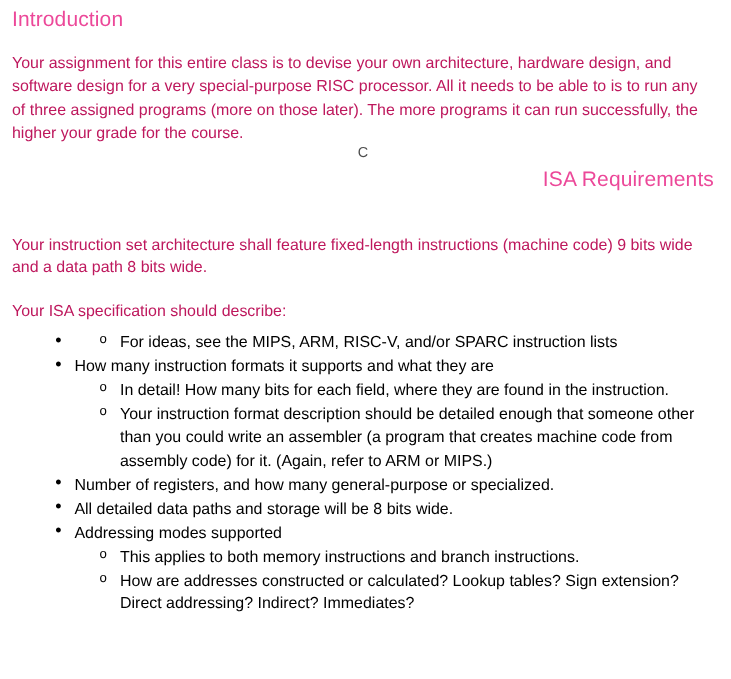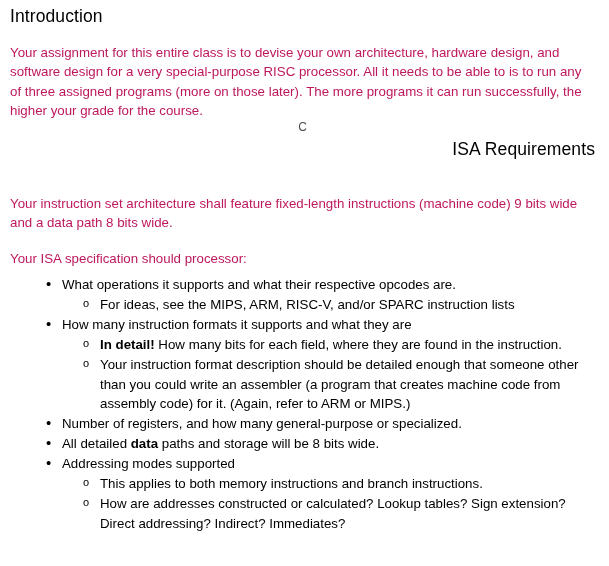--- a/index.html
+++ b/index.html
@@ -20,21 +20,21 @@
     height: 566px;
     padding: 0;
     box-sizing: border-box;
   }
   .content {
     padding: 0 14px 0 10px;
   }
   h1.heading {
     font-size: 17.5px;
     font-weight: normal;
-    color: #000000;
+    color: #ec4899;
     margin: 0;
     padding: 6px 0 0 0;
     line-height: 1.2;
     letter-spacing: 0.1px;
   }
   .heading-2 {
     margin-top: 26px;
     text-align: right;
   }
   p.body-text {
@@ -92,46 +92,45 @@
     padding-left: 38px;
     margin-top: 1px;
   }
   ul.lvl2 > li > .bullet-o {
     position: absolute;
     left: 21px;
     top: 0px;
     font-size: 11px;
     line-height: 1.6;
   }
-  b, strong { font-weight: bold; }
+  b, strong { font-weight: normal; }
 </style>
 </head>
 <body>
 
 <div class="page">
   <div class="content">
 
     <h1 class="heading">Introduction</h1>
 
     <p class="body-text">Your assignment for this entire class is to devise your own architecture, hardware design, and software design for a very special-purpose RISC processor. All it needs to be able to is to run any of three assigned programs (more on those later). The more programs it can run successfully, the higher your grade for the course.</p>
 
     <span class="cursor-mark">C</span>
 
     <h1 class="heading heading-2">ISA Requirements</h1>
 
     <p class="body-text tight">Your instruction set architecture shall feature fixed-length instructions (machine code) 9 bits wide and a data path 8 bits wide.</p>
 
 
-    <p class="body-text">Your ISA specification should processor:</p>
+    <p class="body-text">Your ISA specification should describe:</p>
 
     <ul class="lvl1">
 
       <li>
         <span class="bullet">•</span>
-        <span>What operations it supports and what their respective opcodes are.</span>
         <ul class="lvl2">
           <li>
             <span class="bullet-o">o</span>
             <span>For ideas, see the MIPS, ARM, RISC-V, and/or SPARC instruction lists</span>
           </li>
         </ul>
       </li>
 
       <li>
         <span class="bullet">•</span>

